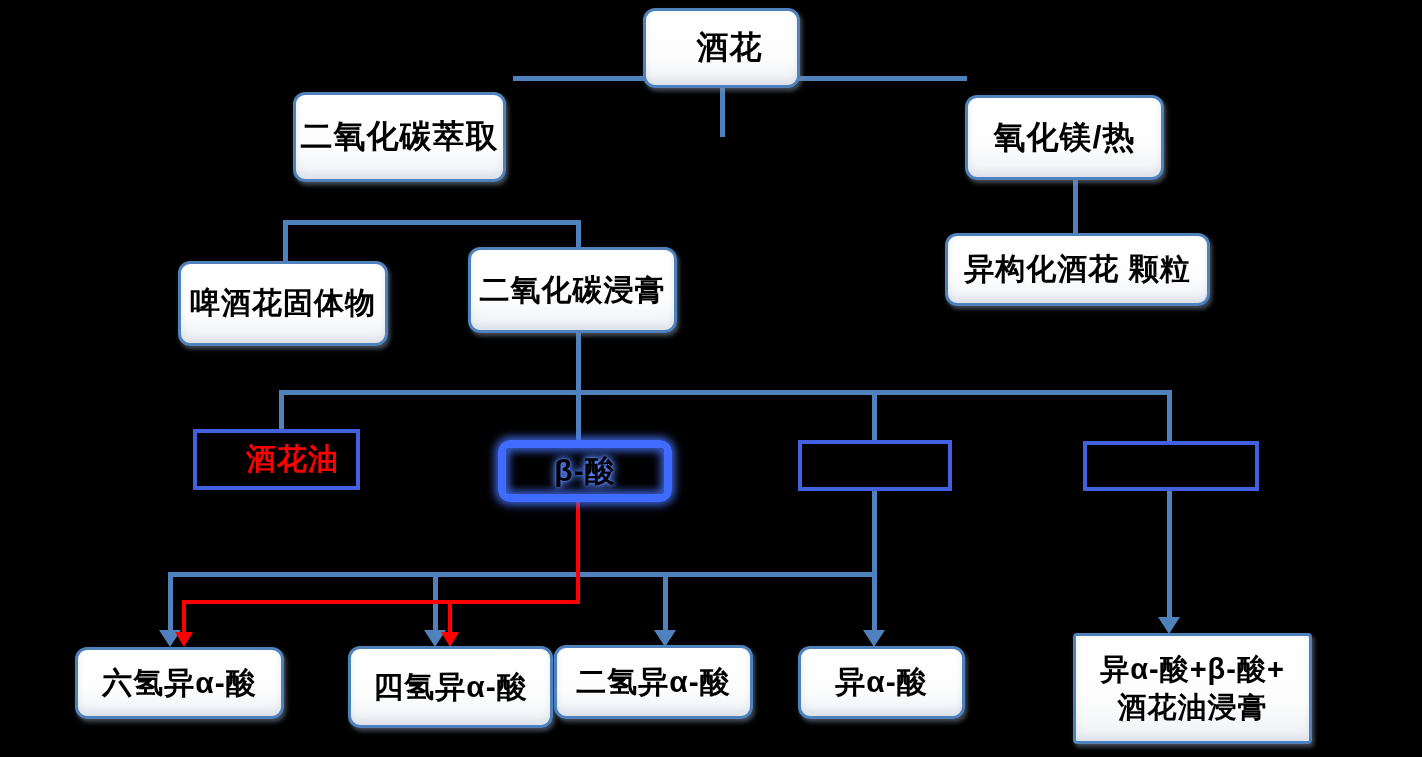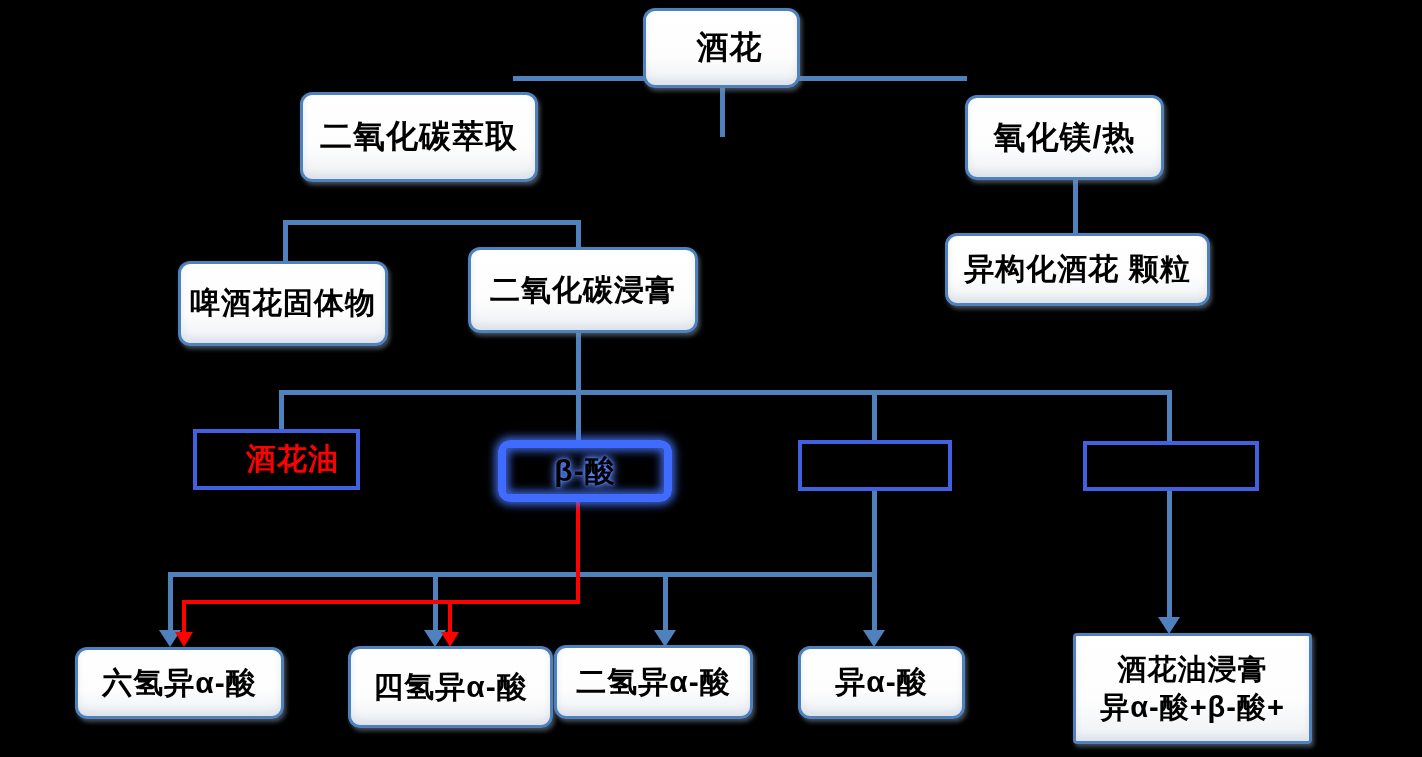--- a/index.html
+++ b/index.html
@@ -73,37 +73,37 @@
   <div class="line red" style="left:182px; top:600px; width:398px; height:4px;"></div>
   <div class="line red" style="left:182px; top:600px; width:4px; height:34px;"></div>
   <div class="arrow red" style="left:175px; top:632px;"></div>
   <div class="line red" style="left:448px; top:600px; width:4px; height:34px;"></div>
   <div class="arrow red" style="left:441px; top:632px;"></div>
 
   <div class="node white fs32" style="left:643px; top:8px; width:157px; height:80px;padding-left:16px;">
     <span class="lbl">酒花</span>
   </div>
 
-  <div class="node white fs32" style="left:300px; top:92px; width:238px; height:90px;justify-content:center;">
+  <div class="node white fs32" style="left:293px; top:92px; width:213px; height:90px;justify-content:center;">
     <span class="lbl">二氧化碳萃取</span>
   </div>
 
   <div class="node white fs32" style="left:965px; top:95px; width:199px; height:85px;">
     <span class="lbl">氧化镁/热</span>
   </div>
 
   <div class="node white red-text fs30" style="left:945px; top:233px; width:265px; height:73px;">
     <span class="lbl">异构化酒花 颗粒</span>
   </div>
 
   <div class="node white red-text fs30" style="left:178px; top:261px; width:210px; height:85px;">
     <span class="lbl">啤酒花固体物</span>
   </div>
 
-  <div class="node white red-text fs30" style="left:468px; top:247px; width:230px; height:86px;">
+  <div class="node white red-text fs30" style="left:468px; top:247px; width:209px; height:86px;">
     <span class="lbl">二氧化碳浸膏</span>
   </div>
 
   <div class="node plain fs30" style="left:193px; top:429px; width:167px; height:61px;padding-left:32px;">
     <span class="lbl">酒花油</span>
   </div>
 
   <div class="node selected fs30" style="left:498px; top:440px; width:174px; height:62px;">
     <span class="lbl">β-酸</span>
   </div>
@@ -126,17 +126,17 @@
 
   <div class="node white red-text fs30" style="left:554px; top:645px; width:199px; height:74px;">
     <span class="lbl">二氢异α-酸</span>
   </div>
 
   <div class="node white red-text fs30" style="left:798px; top:646px; width:167px; height:73px;">
     <span class="lbl">异α-酸</span>
   </div>
 
   <div class="node white red-text fs29" style="left:1073px; top:633px; width:239px; height:111px; border-radius:4px; flex-direction:column;">
+    <span class="lbl">异α-酸+β-酸+</span>
     <span class="lbl">酒花油浸膏</span>
-    <span class="lbl">异α-酸+β-酸+</span>
   </div>
 
 </div>
 
 </body></html>

